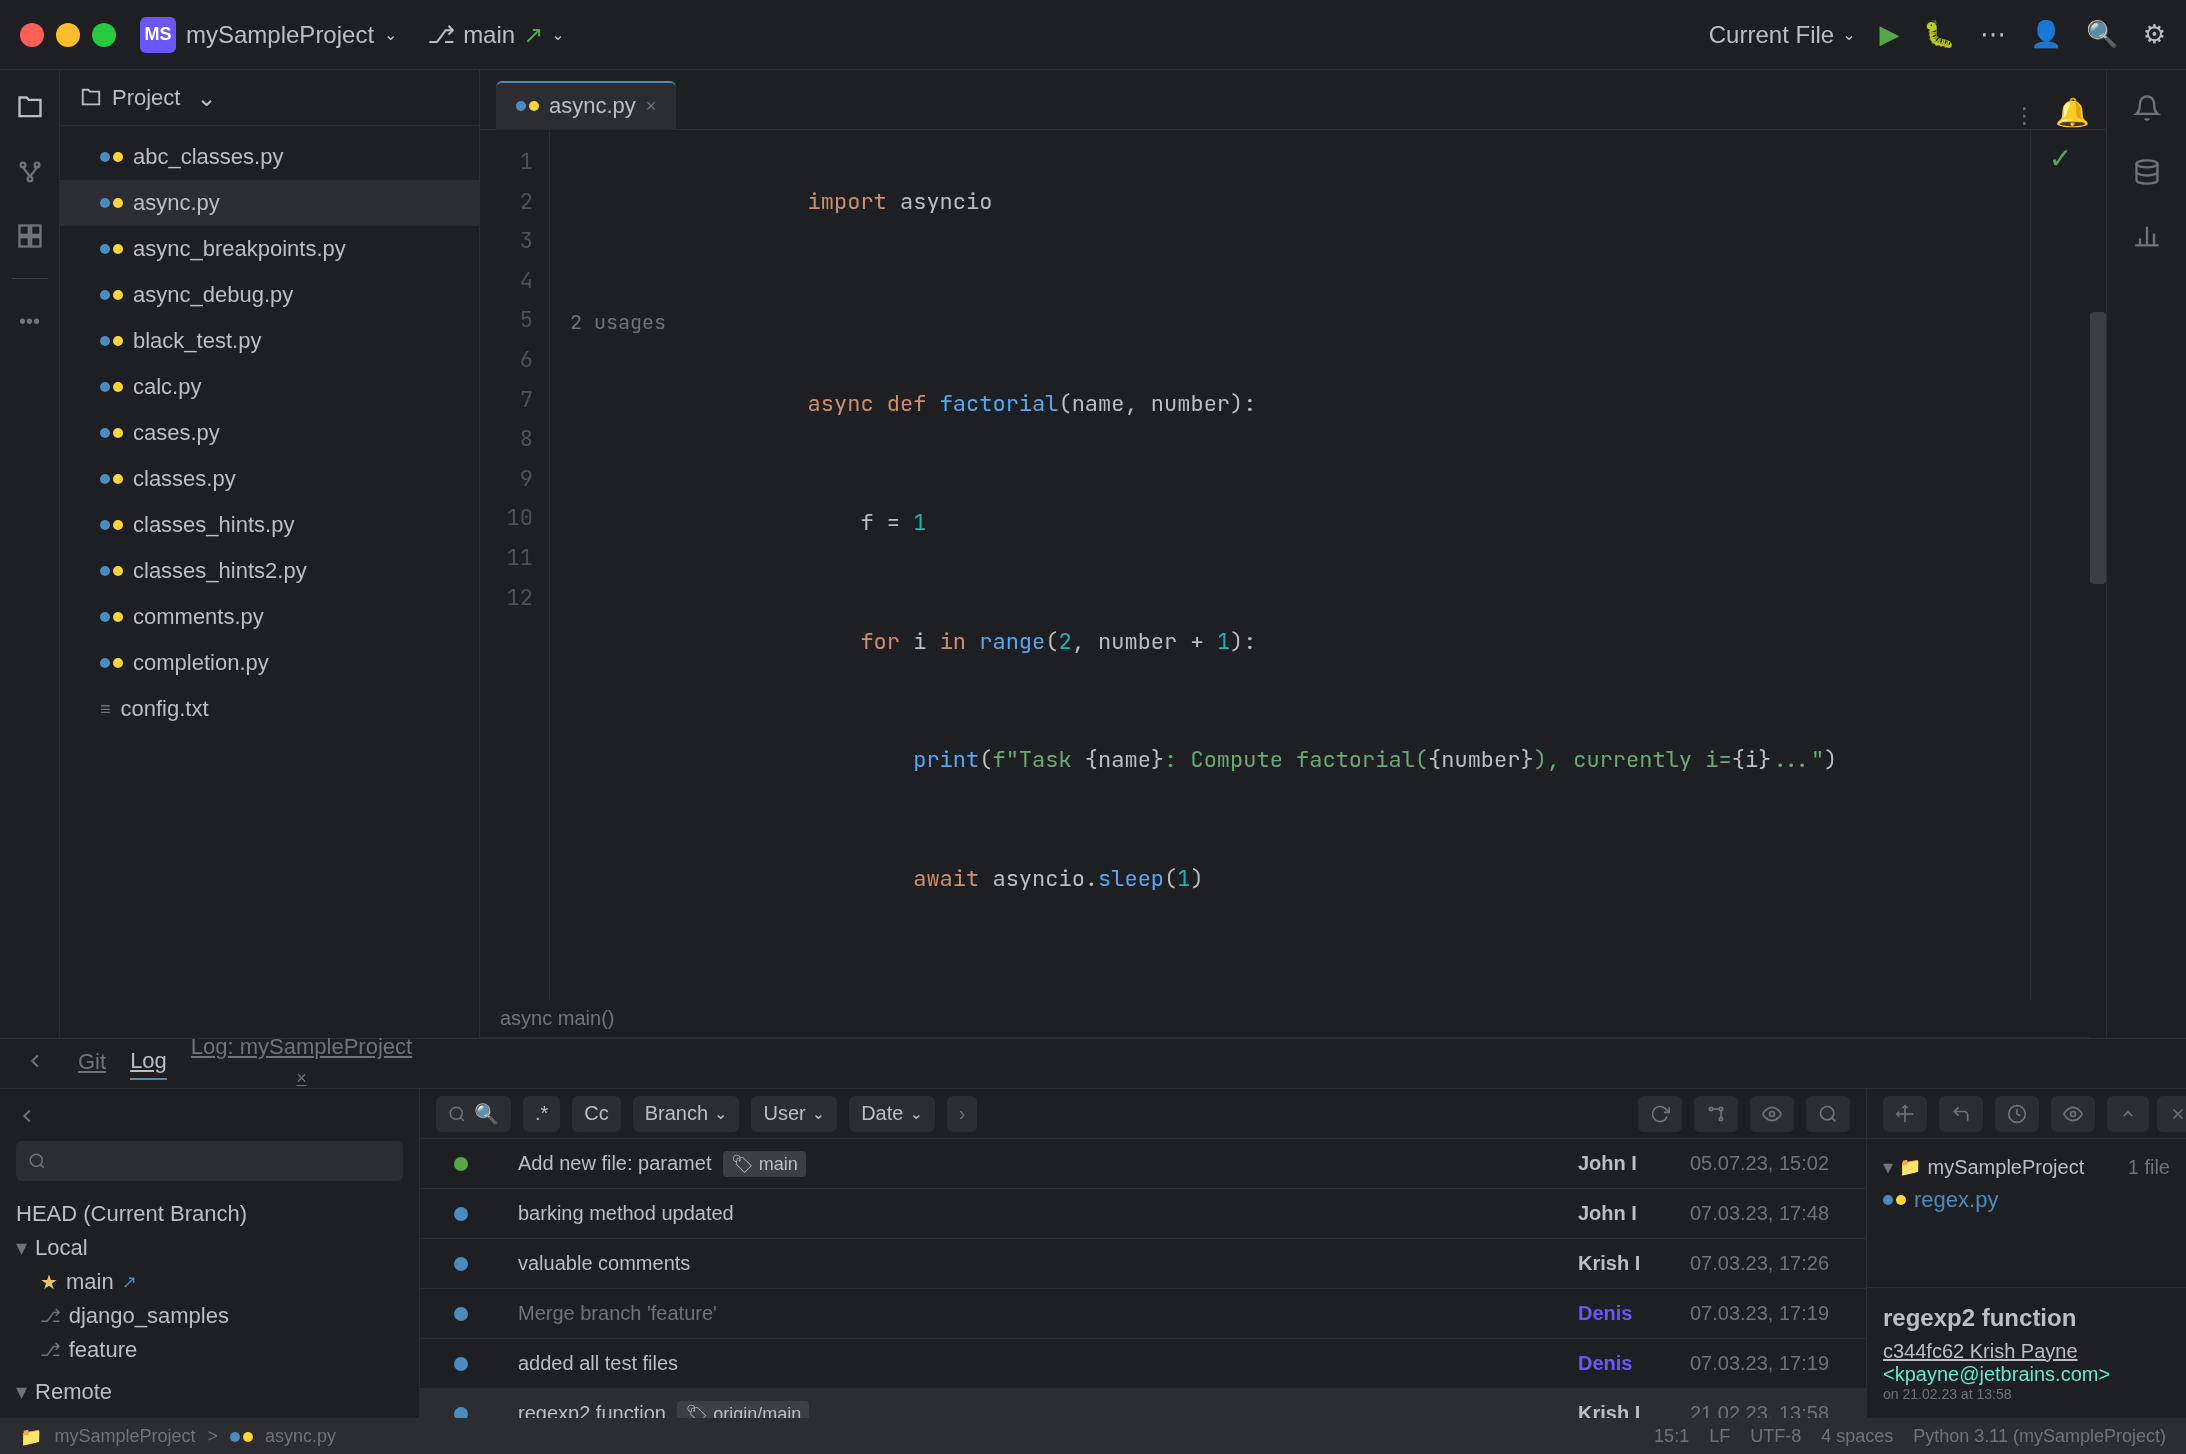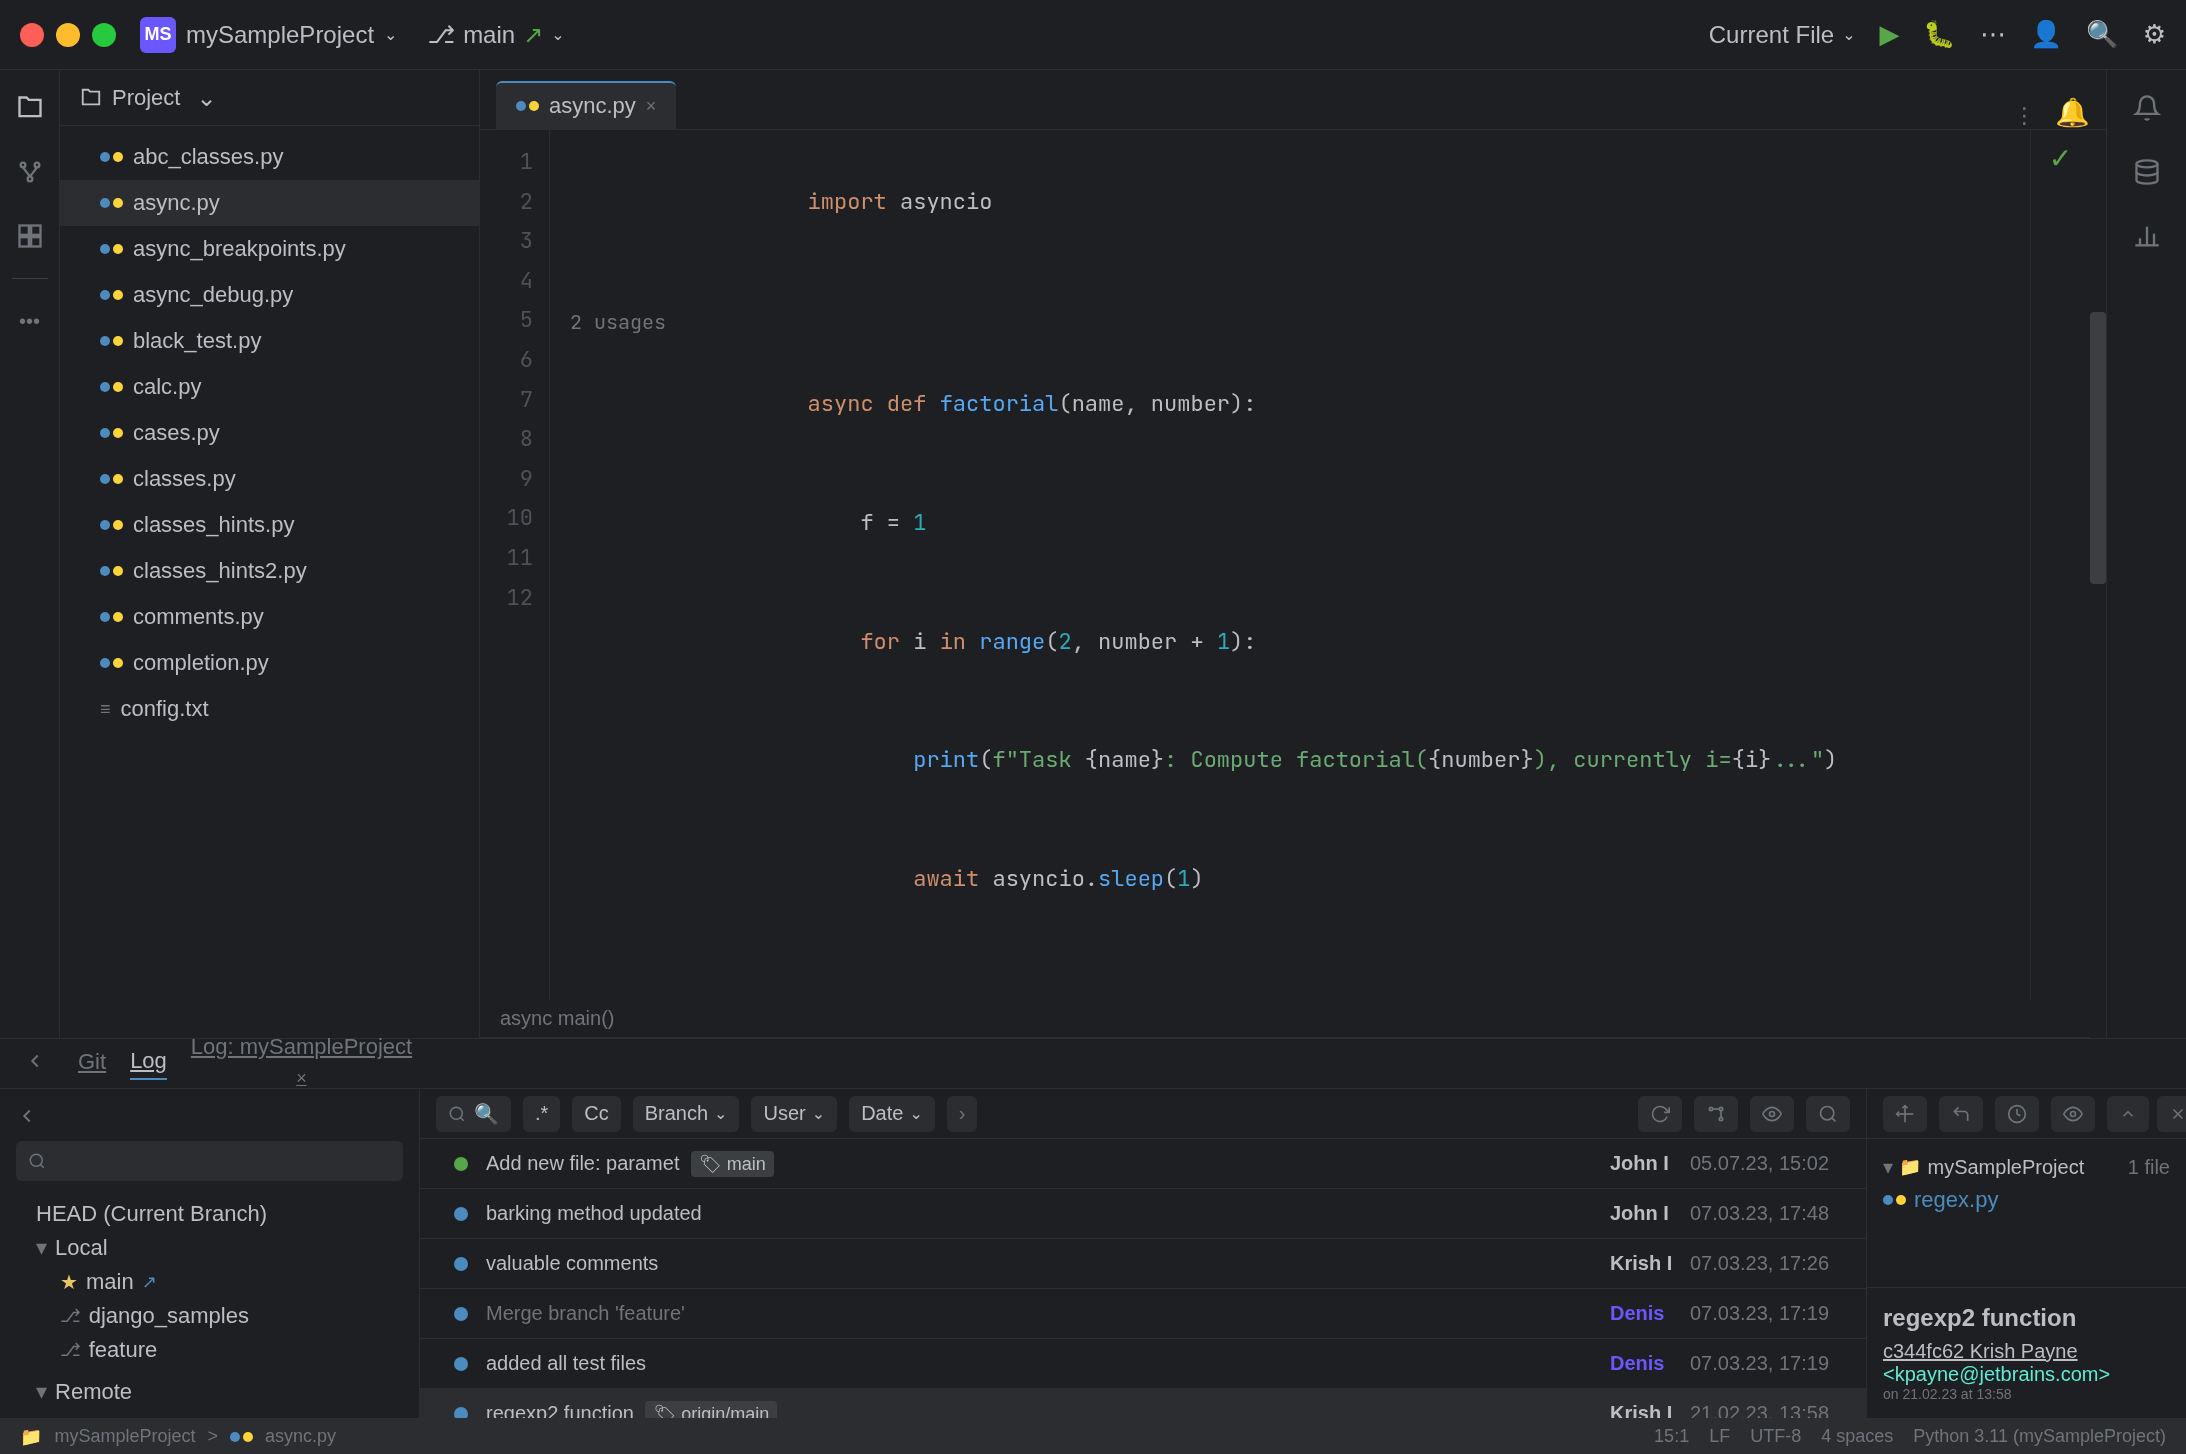--- a/index.html
+++ b/index.html
@@ -319,21 +319,20 @@
       align-items: center;
       padding: 0 12px;
       margin-bottom: 16px;
       font-size: 20px;
       color: #6f737a;
     }
     .git-tree {
       flex: 1;
       overflow-y: auto;
       font-size: 22px;
-      margin-left: 20px;
     }
     .git-section-label {
       color: #bcbec4;
       padding: 4px 0;
       font-size: 22px;
       display: flex;
       align-items: center;
       gap: 8px;
       cursor: pointer;
     }
@@ -395,21 +394,21 @@
     }
     .commit-list {
       flex: 1;
       overflow-y: auto;
     }
     .commit-row {
       display: flex;
       align-items: center;
       height: 50px;
       padding: 0 16px;
-      gap: 0;
+      gap: 32px;
       border-bottom: 1px solid #2b2d30;
       cursor: pointer;
       font-size: 20px;
     }
     .commit-row.selected { background: #2b2d30; }
     .commit-graph {
       width: 50px;
       display: flex;
       align-items: center;
       justify-content: center;

